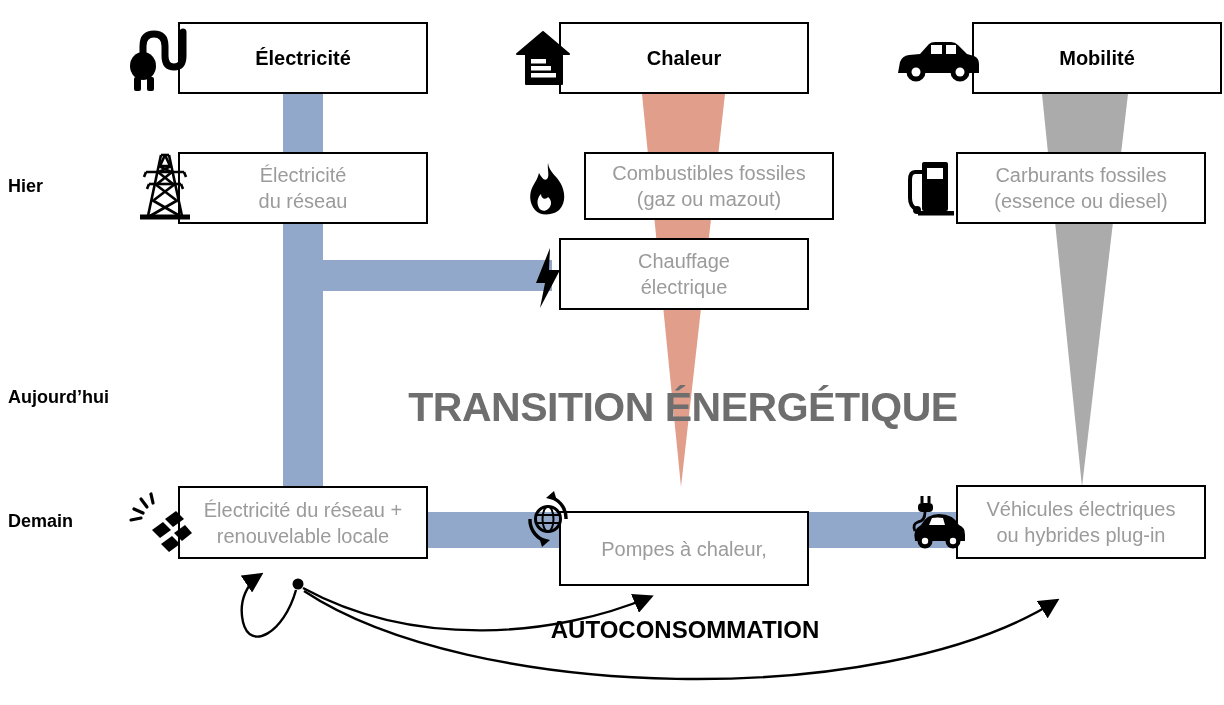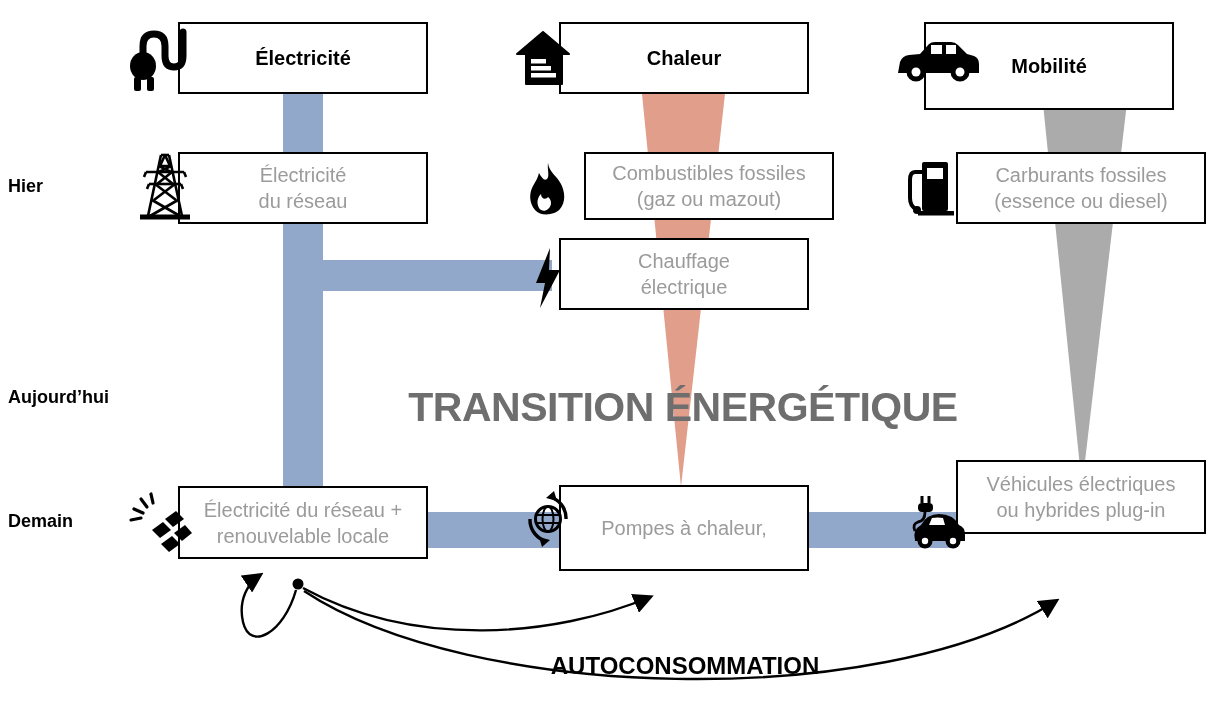--- a/index.html
+++ b/index.html
@@ -11,21 +11,21 @@
   .box{position:absolute;box-sizing:border-box;background:#fff;border:2px solid #000000;
        display:flex;flex-direction:column;align-items:center;justify-content:center;
        text-align:center;z-index:1;}
   .box .ln{display:block;}
   .hdr{font-weight:bold;font-size:20px;color:#000;}
   .sub{font-size:20px;color:#9b9b9b;line-height:1.3;}
   .rowlabel{position:absolute;left:8px;font-size:18px;font-weight:bold;color:#000;z-index:1;}
   .bigtitle{position:absolute;left:383px;top:376px;width:600px;text-align:center;
             font-size:41px;font-weight:bold;color:#6e6e6e;letter-spacing:-0.5px;
             white-space:nowrap;z-index:2;margin-top:8px;}
-  .autoconso{position:absolute;left:485px;top:652px;width:400px;text-align:center;
+  .autoconso{position:absolute;left:485px;top:616px;width:400px;text-align:center;
              font-size:24px;font-weight:bold;color:#000;z-index:4;}
   .icon{position:absolute;z-index:2;}
 </style>
 </head>
 <body>
 
 <div id="canvas">
 
   <svg class="layer bands" width="1224" height="705" viewBox="0 0 1224 705">
     <rect x="283" y="94" width="40" height="392" fill="#92a8cb"></rect>
@@ -38,21 +38,21 @@
   <div class="rowlabel" style="top:176px">Hier</div>
   <div class="rowlabel" style="top:387px">Aujourd’hui</div>
   <div class="rowlabel" style="top:511px">Demain</div>
 
   <div class="box hdr" style="left:178px;top:22px;width:250px;height:72px">
     <span>Électricité</span>
   </div>
   <div class="box hdr" style="left:559px;top:22px;width:250px;height:72px">
     <span>Chaleur</span>
   </div>
-  <div class="box hdr" style="left:924px;top:22px;width:250px;height:88px">
+  <div class="box hdr" style="left:972px;top:22px;width:250px;height:72px">
     <span>Mobilité</span>
   </div>
 
   <div class="box sub" style="left:178px;top:152px;width:250px;height:72px">
     <span class="ln">Électricité</span>
     <span class="ln">du réseau</span>
   </div>
   <div class="box sub" style="left:584px;top:152px;width:250px;height:68px">
     <span class="ln">Combustibles fossiles</span>
     <span class="ln">(gaz ou mazout)</span>
@@ -66,24 +66,24 @@
     <span class="ln">Chauffage</span>
     <span class="ln">électrique</span>
   </div>
 
   <div class="bigtitle">TRANSITION ÉNERGÉTIQUE</div>
 
   <div class="box sub" style="left:178px;top:486px;width:250px;height:73px">
     <span class="ln">Électricité du réseau +</span>
     <span class="ln">renouvelable locale</span>
   </div>
-  <div class="box sub" style="left:559px;top:485px;width:250px;height:86px">
+  <div class="box sub" style="left:559px;top:511px;width:250px;height:75px">
     <span class="ln">Pompes à chaleur,</span>
   </div>
-  <div class="box sub" style="left:956px;top:460px;width:250px;height:74px">
+  <div class="box sub" style="left:956px;top:485px;width:250px;height:74px">
     <span class="ln">Véhicules électriques</span>
     <span class="ln">ou hybrides plug-in</span>
   </div>
 
   <svg class="icon" style="left:123px;top:28px" width="82" height="64" viewBox="0 0 82 64">
     <ellipse cx="20" cy="38" rx="13" ry="14" fill="#000"></ellipse>
     <rect x="11" y="49" width="7" height="14" rx="2" fill="#000"></rect>
     <rect x="24" y="49" width="7" height="14" rx="2" fill="#000"></rect>
     <path d="M 20,26 L 20,18 Q 20,6 31,6 Q 42,6 42,18 L 42,28 Q 42,39 51,39 Q 60,39 60,28 L 60,4" fill="none" stroke="#000" stroke-width="7" stroke-linecap="round"></path>
   </svg>

